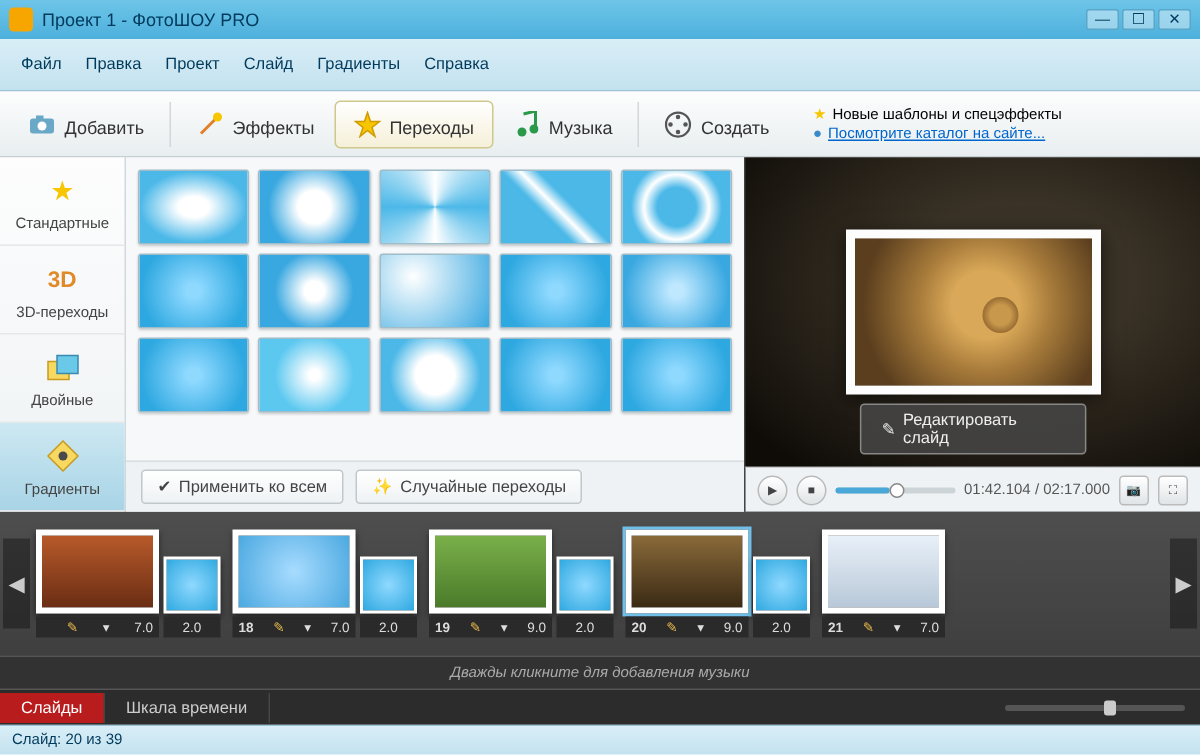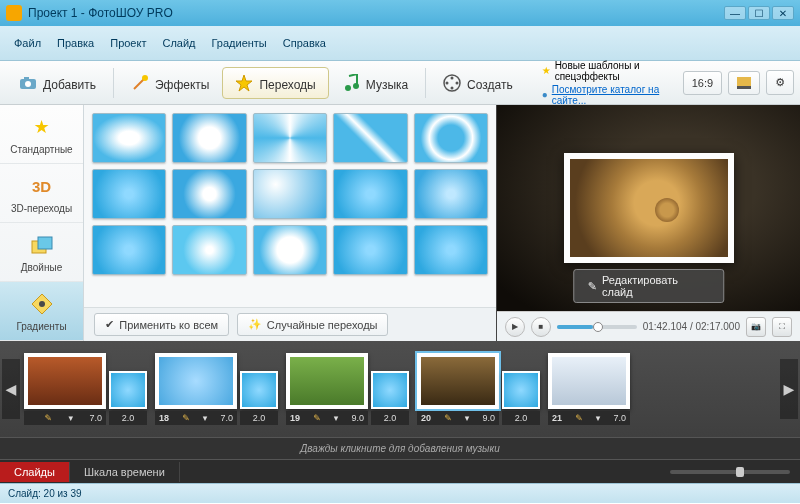--- a/index.html
+++ b/index.html
@@ -159,32 +159,20 @@
     <div class="row">
         <span style="color:#f7c600">★</span>
         <span>Новые шаблоны и спецэффекты</span>
       </div>
     <div class="row">
         <span style="color:#3a8ac8">●</span>
         <a>Посмотрите каталог на сайте...</a>
       </div>
   </div>
 
-  <div class="right-tools">
-    <div class="aspect-btn">16:9</div>
-    <div class="icon-btn">
-        <svg width="14" height="12" viewBox="0 0 14 12">
-          <rect width="14" height="9" fill="#e6b84a"></rect>
-          <rect y="9" width="14" height="3" fill="#555"></rect>
-        </svg>
-      </div>
-    <div class="icon-btn">
-        <span>⚙</span>
-      </div>
-  </div>
 </div>
 
 <div class="main">
   <div class="sidebar">
     <div class="side-cat">
       <div class="cat-ico" style="color:#f7c600">★</div>
       <div class="cat-label">Стандартные</div>
     </div>
     <div class="side-cat">
       <div class="cat-ico" style="color:#e08a2a;font-weight:bold;font-size:15px">3D</div>

